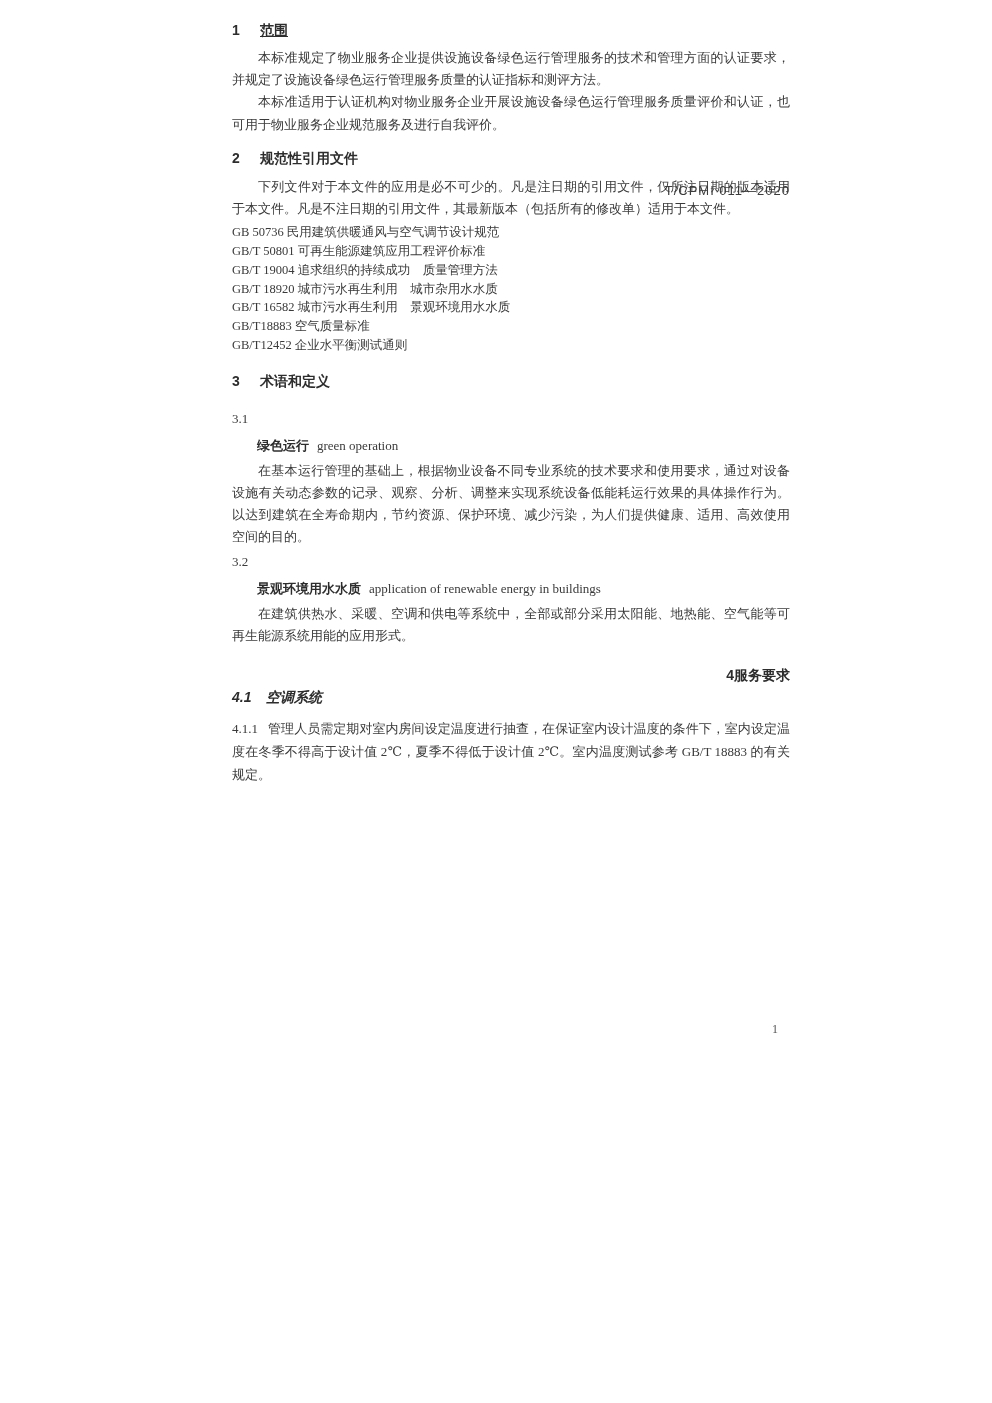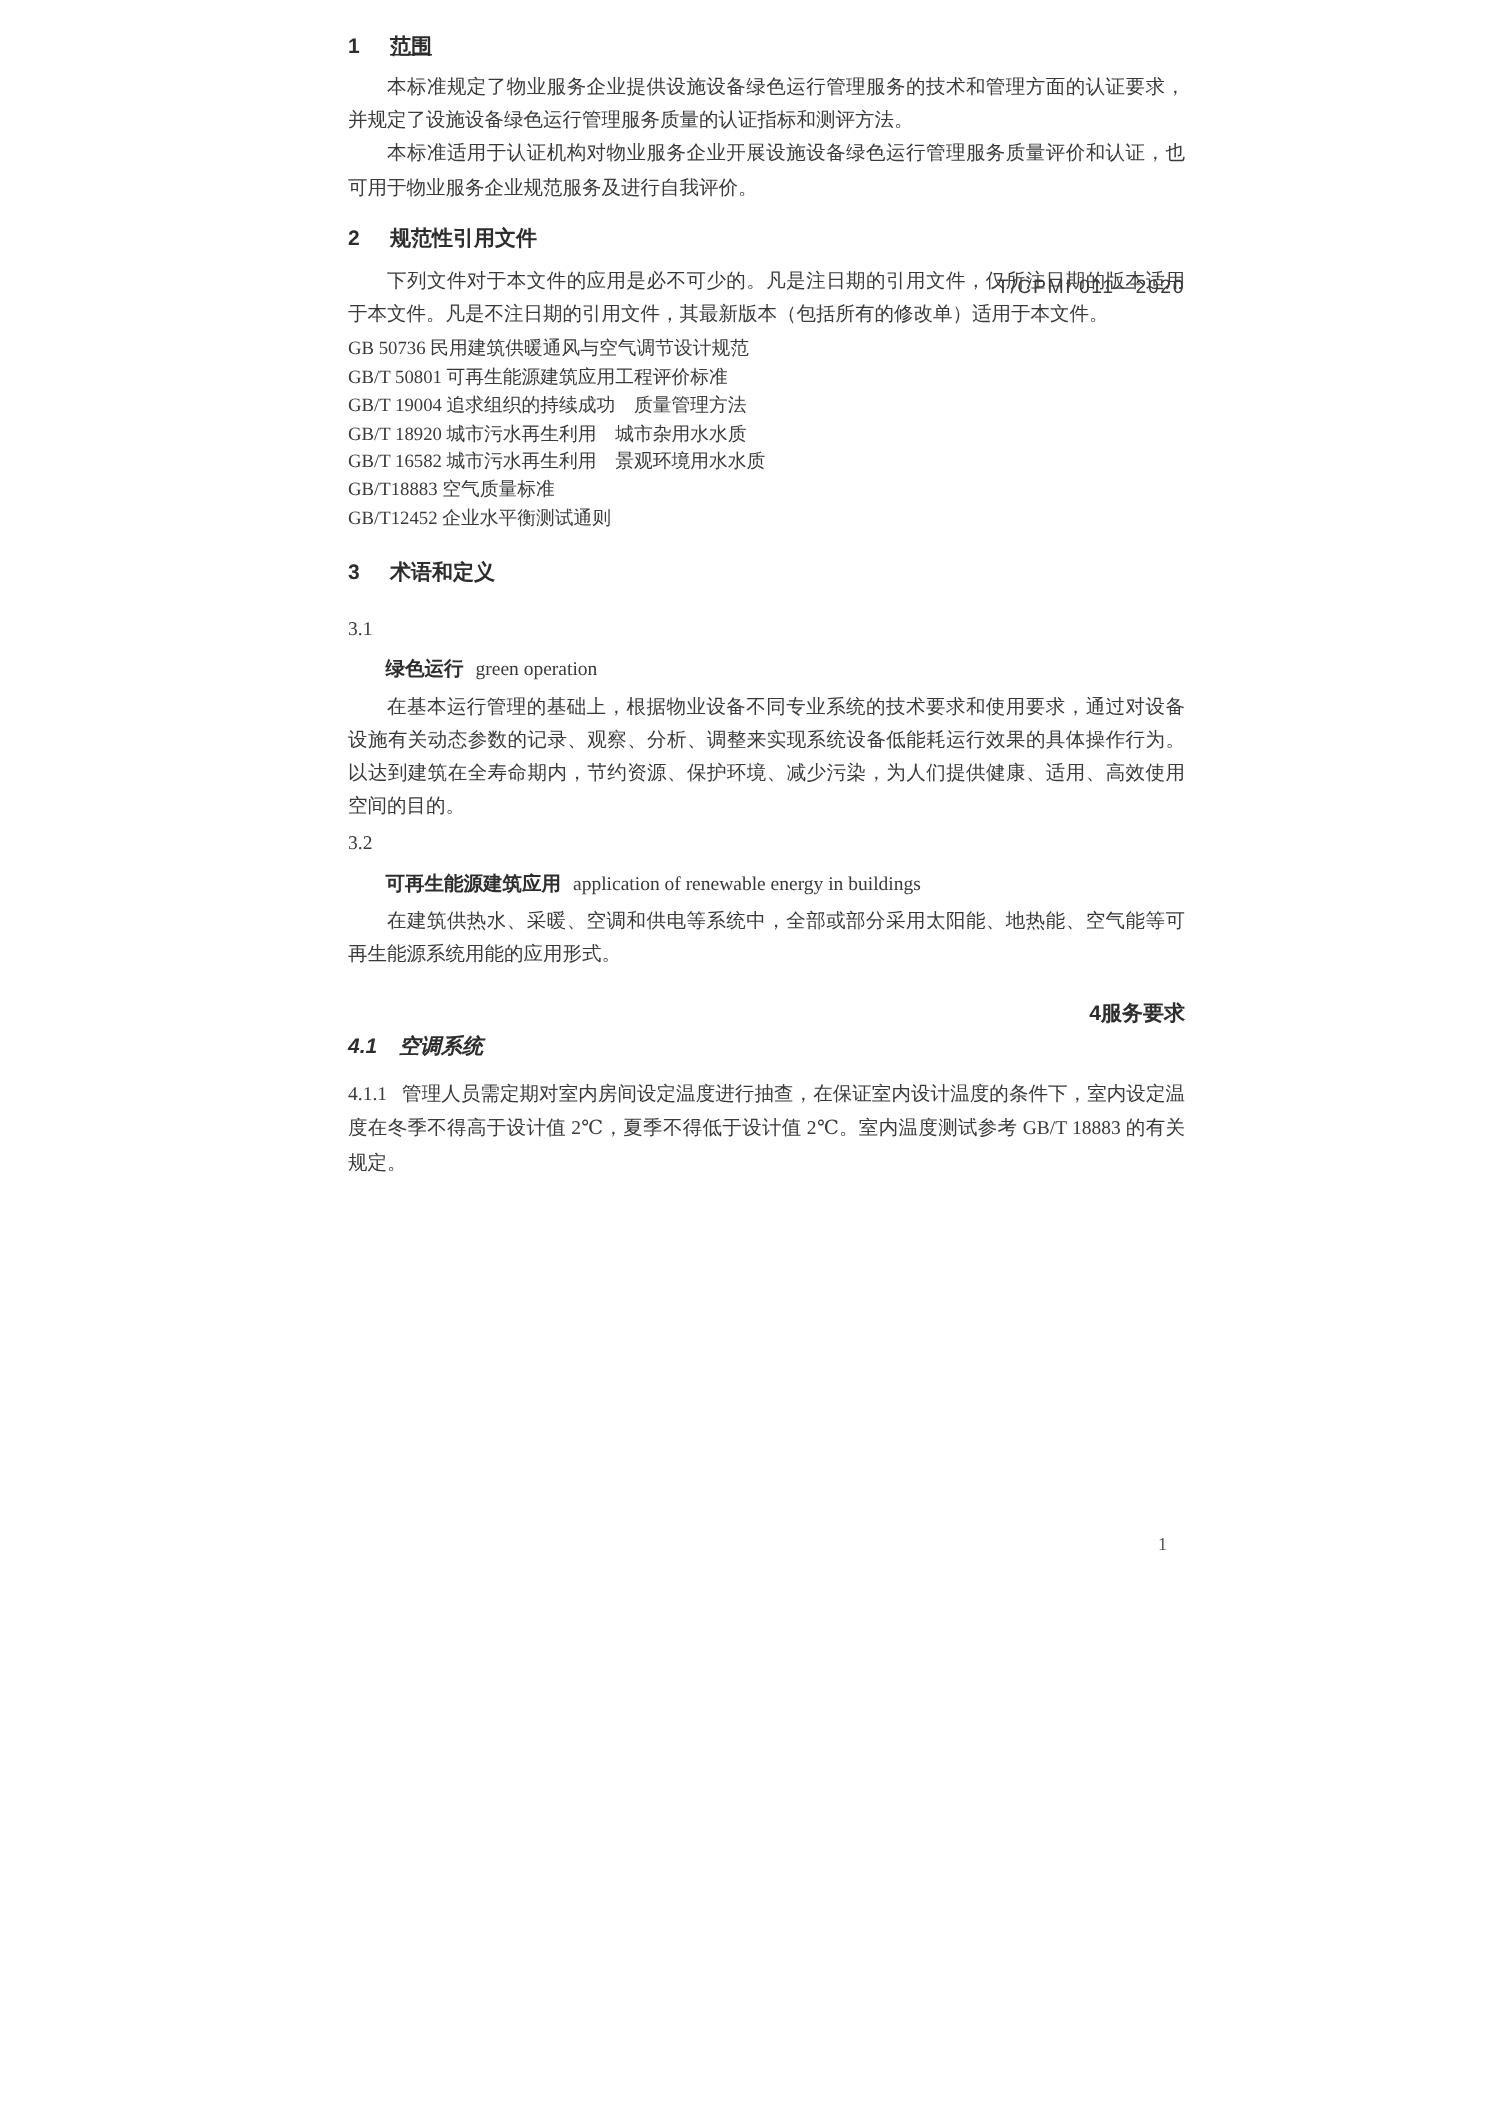--- a/index.html
+++ b/index.html
@@ -140,21 +140,21 @@
     </div>
 
     <div class="term-id">3.1</div>
     <div class="term-line">
       <span class="term-zh">绿色运行</span><span class="term-en">green operation</span>
     </div>
     <p class="body-p term-def">在基本运行管理的基础上，根据物业设备不同专业系统的技术要求和使用要求，通过对设备设施有关动态参数的记录、观察、分析、调整来实现系统设备低能耗运行效果的具体操作行为。以达到建筑在全寿命期内，节约资源、保护环境、减少污染，为人们提供健康、适用、高效使用空间的目的。</p>
 
     <div class="term-id t2">3.2</div>
     <div class="term-line">
-      <span class="term-zh">可再生能源建筑应用</span><span class="term-en">application of renewable energy in buildings</span>
+      <span class="term-zh">景观环境用水水质</span><span class="term-en">application of renewable energy in buildings</span>
     </div>
     <p class="body-p term-def">在建筑供热水、采暖、空调和供电等系统中，全部或部分采用太阳能、地热能、空气能等可再生能源系统用能的应用形式。</p>
 
     <div class="sec-heading h-sec4" style="margin-top:18px;text-align:right;">
       <span class="sec-num">4</span><span>服务要求</span>
     </div>
     <div class="sec-heading h-sub41">
       <span class="sub-num">4.1</span><span>空调系统</span>
     </div>
     <p class="clause">

